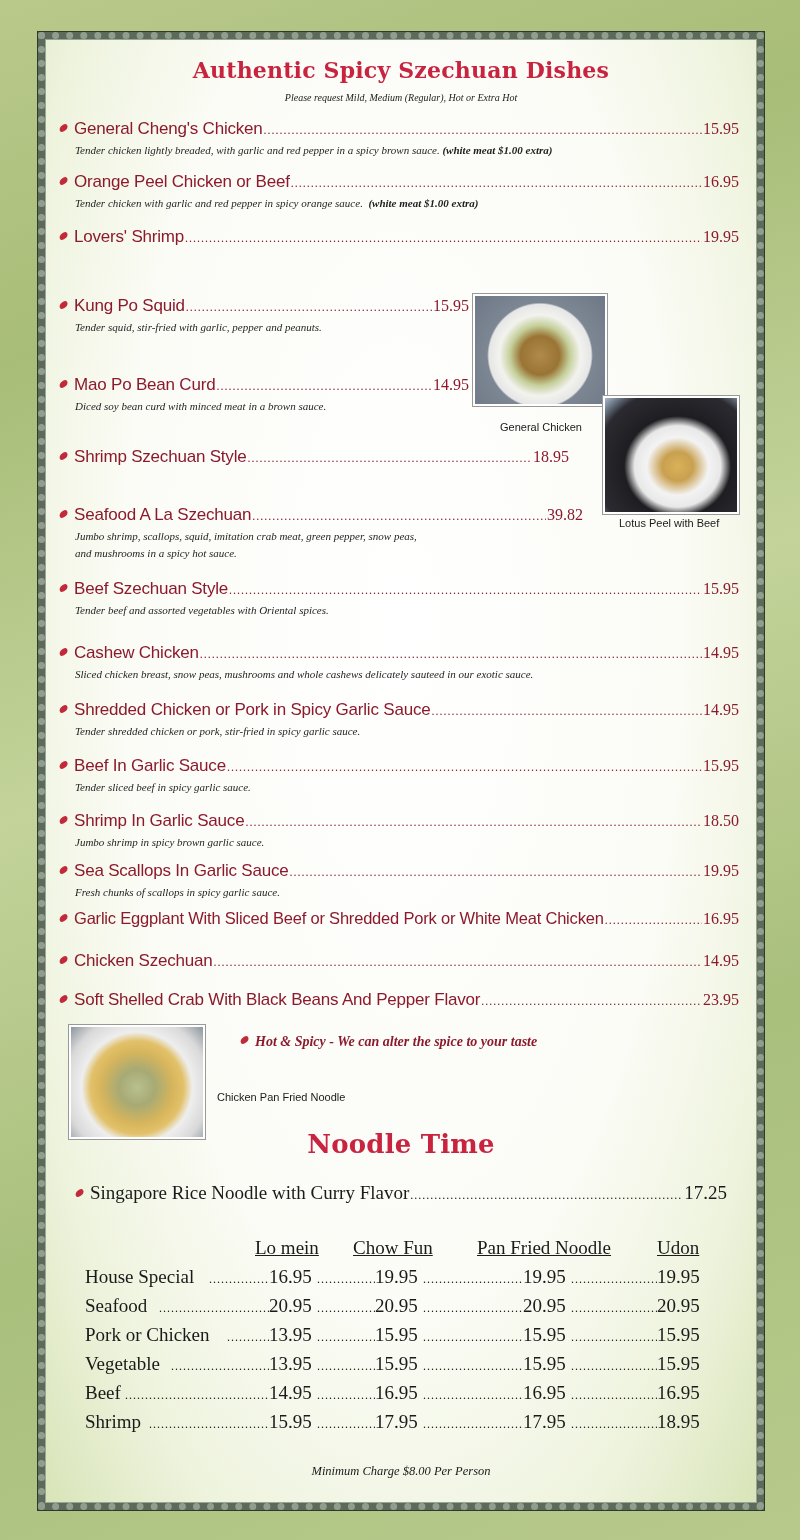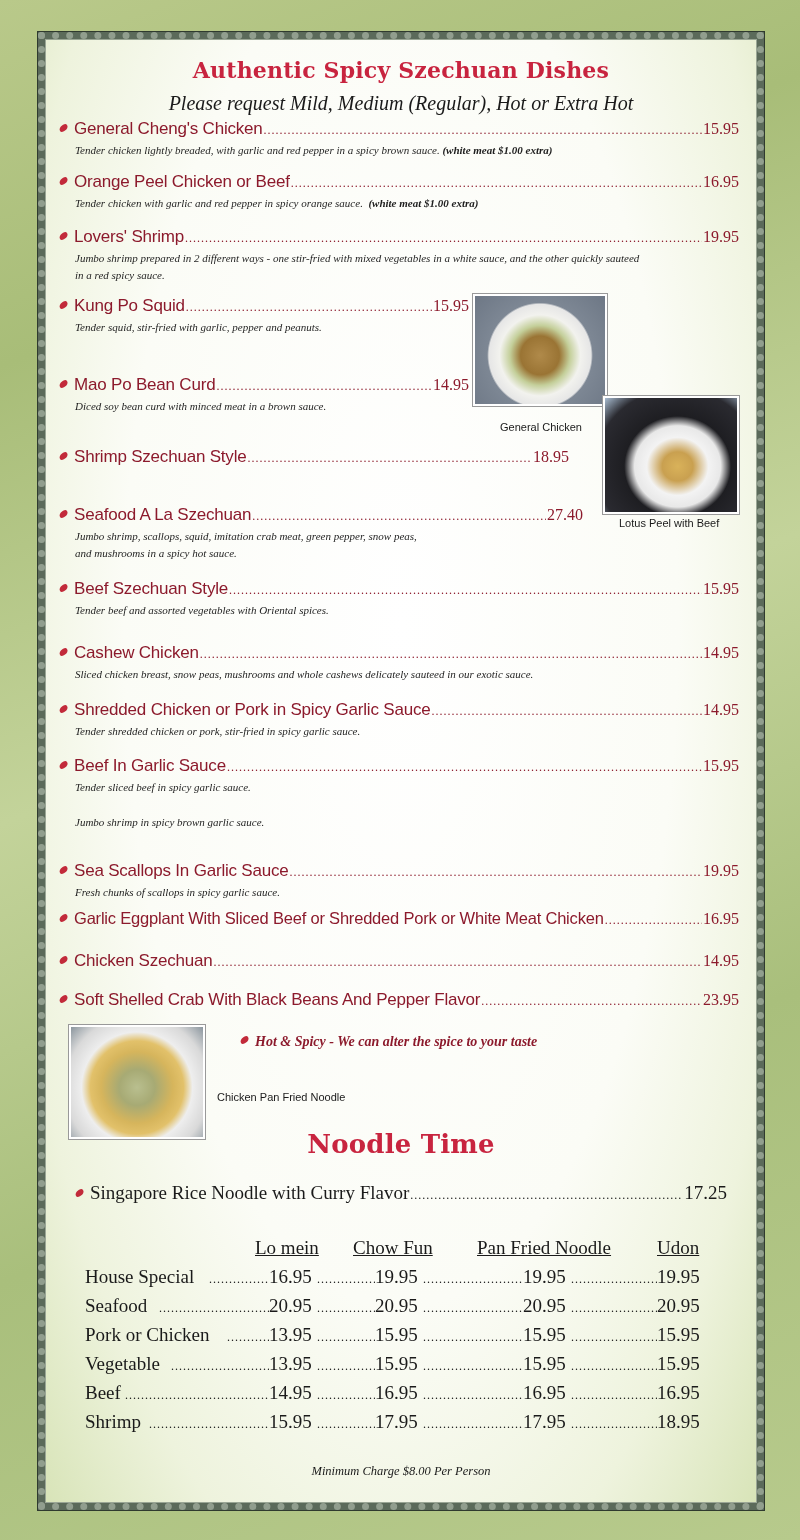--- a/index.html
+++ b/index.html
@@ -21,21 +21,21 @@
     border: 7px dotted rgba(200,210,195,0.5);
     pointer-events: none;
   }
   .section-title {
     position: absolute; left: 0; right: 0; text-align: center;
     color: #c8243f; font-family: "DejaVu Serif", serif; font-weight: bold;
     letter-spacing: 0.2px;
   }
   .subtitle {
     position: absolute; left: 0; right: 0; text-align: center;
-    font-style: italic; font-size: 20px; color: #1a1a1a;
+    font-style: italic; font-size: 10px; color: #1a1a1a;
   }
   .item { position: absolute; left: 14px; }
   .item-line {
     display: flex; align-items: baseline; white-space: nowrap;
   }
   .chili {
     display: inline-block; width: 9px; height: 6px; background: #c22a3a;
     border-radius: 60% 40% 60% 40% / 70% 40% 60% 40%;
     transform: rotate(-30deg); margin-right: 6px; position: relative; top: -3px;
   }
@@ -114,21 +114,20 @@
     <div class="desc"><span>Tender chicken with garlic and red pepper in spicy orange sauce.</span> &nbsp;<b>(white meat $1.00 extra)</b></div>
   </div>
 
   <div class="item" style="top:188px;width:680px;">
     <div class="item-line">
       <span class="chili"></span>
       <span class="name">Lovers' Shrimp</span>
       <span class="dots"></span>
       <span class="price">19.95</span>
     </div>
-    <div class="desc"><span>Jumbo shrimp prepared in 2 different ways - one stir-fried with mixed vegetables in a white sauce, and the other quickly sauteed</span><br><span>in a red spicy sauce.</span></div>
   </div>
 
   <div class="item" style="top:257px;width:410px;">
     <div class="item-line">
       <span class="chili"></span>
       <span class="name">Kung Po Squid</span>
       <span class="dots"></span>
       <span class="price">15.95</span>
     </div>
     <div class="desc">Tender squid, stir-fried with garlic, pepper and peanuts.</div>
@@ -151,21 +150,21 @@
       <span class="dots"></span>
       <span class="price">18.95</span>
     </div>
   </div>
 
   <div class="item" style="top:466px;width:524px;">
     <div class="item-line">
       <span class="chili"></span>
       <span class="name">Seafood A La Szechuan</span>
       <span class="dots"></span>
-      <span class="price">27.40</span>
+      <span class="price">39.82</span>
     </div>
     <div class="desc"><span>Jumbo shrimp, scallops, squid, imitation crab meat, green pepper, snow peas,</span><br><span>and mushrooms in a spicy hot sauce.</span></div>
   </div>
 
   <div class="item" style="top:540px;width:680px;">
     <div class="item-line">
       <span class="chili"></span>
       <span class="name">Beef Szechuan Style</span>
       <span class="dots"></span>
       <span class="price">15.95</span>
@@ -197,20 +196,26 @@
     <div class="item-line">
       <span class="chili"></span>
       <span class="name">Beef In Garlic Sauce</span>
       <span class="dots"></span>
       <span class="price">15.95</span>
     </div>
     <div class="desc">Tender sliced beef in spicy garlic sauce.</div>
   </div>
 
   <div class="item" style="top:772px;width:680px;">
+    <div class="item-line">
+      <span class="chili"></span>
+      <span class="name">Shrimp In Garlic Sauce</span>
+      <span class="dots"></span>
+      <span class="price">18.50</span>
+    </div>
     <div class="desc">Jumbo shrimp in spicy brown garlic sauce.</div>
   </div>
 
   <div class="item" style="top:822px;width:680px;">
     <div class="item-line">
       <span class="chili"></span>
       <span class="name">Sea Scallops In Garlic Sauce</span>
       <span class="dots"></span>
       <span class="price">19.95</span>
     </div>

